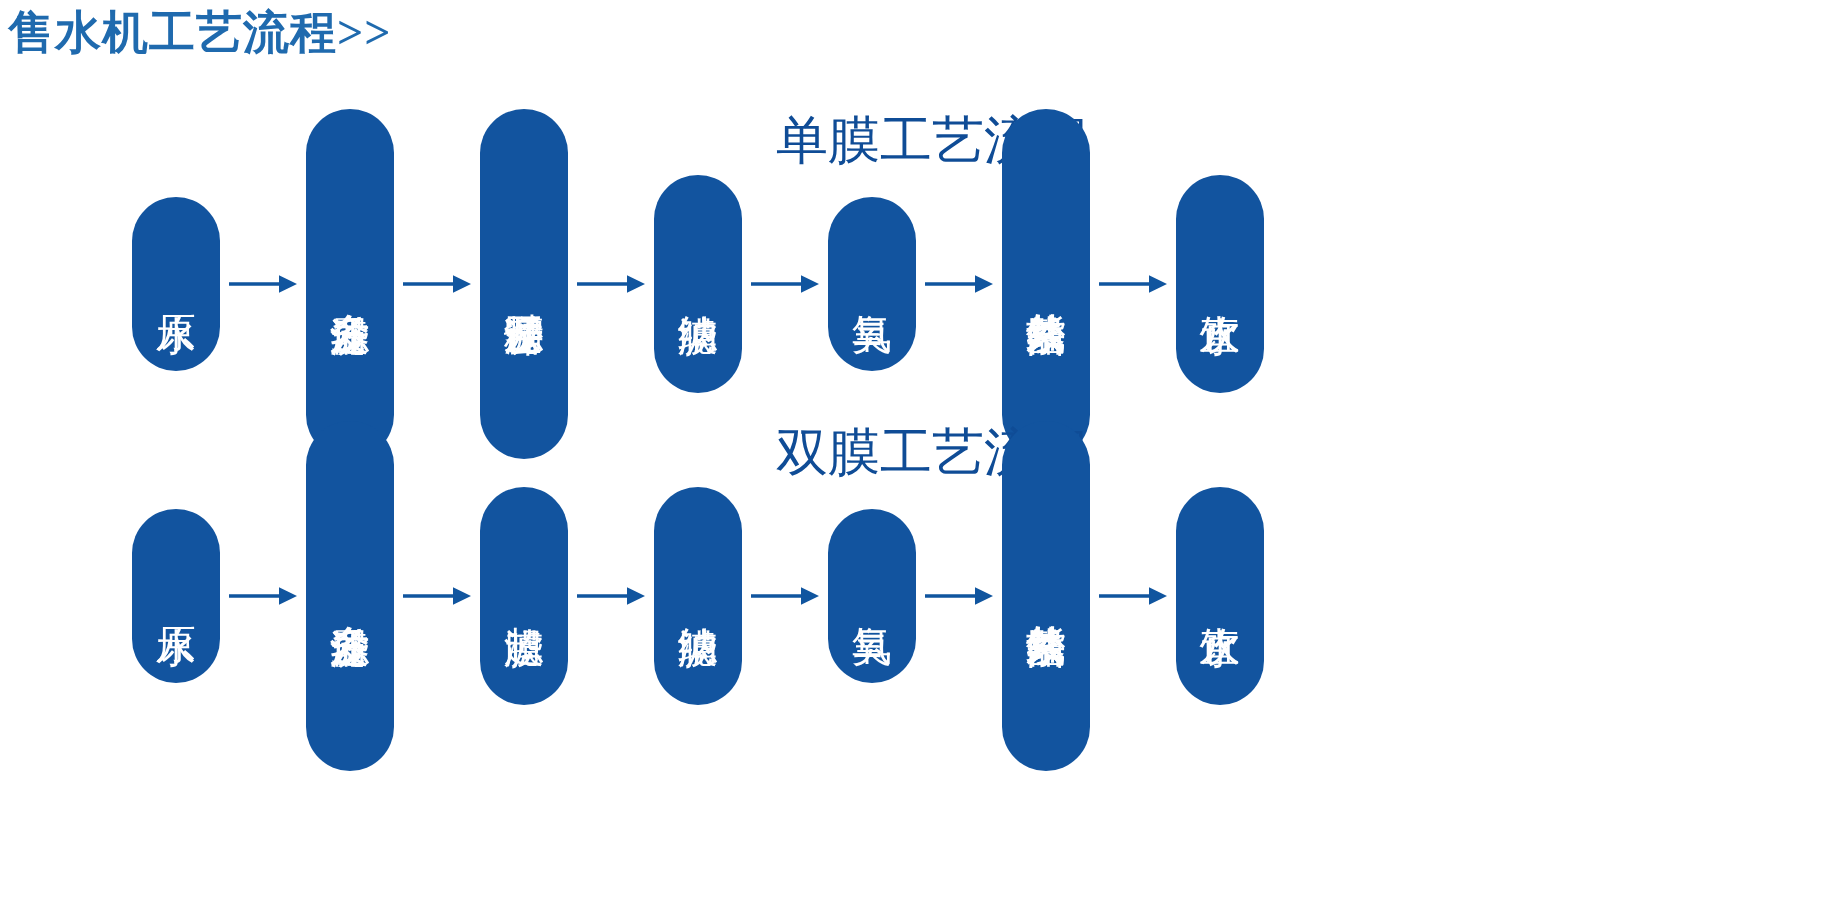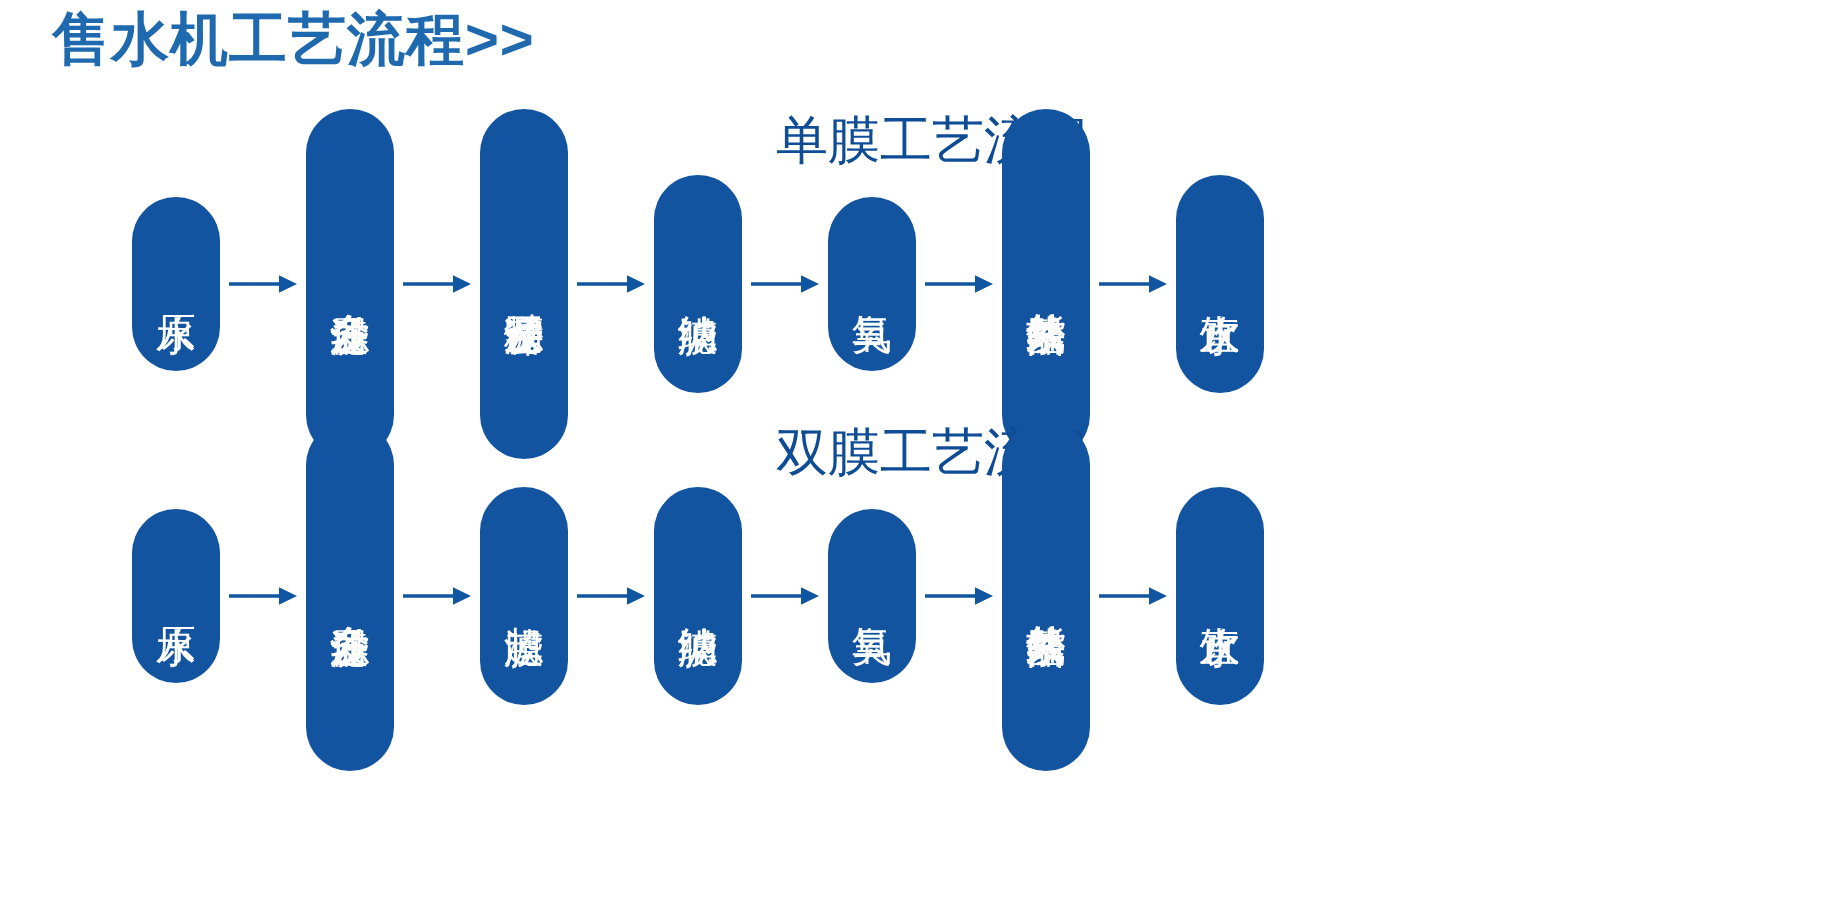--- a/index.html
+++ b/index.html
@@ -12,28 +12,27 @@
     height: 900px;
     position: relative;
     overflow: hidden;
     font-family: "Liberation Sans", "DejaVu Sans", sans-serif;
   }
 
   #page-title {
     position: absolute;
     left: 8px;
     top: 10px;
-    font-family: Liberation Sans, sans-serif;
+    font-family: Liberation Serif, serif;
     font-weight: bold;
-    font-size: 58px;
+    font-size: 46px;
     line-height: 1.0;
     color: #1F6AAE;
     letter-spacing: 1px;
     white-space: nowrap;
-    margin-left: 44px;
   }
 
   .section {
     position: absolute;
     left: 0;
     width: 1846px;
   }
   #section-single { top: 112px; }
   #section-double { top: 424px; }
 

